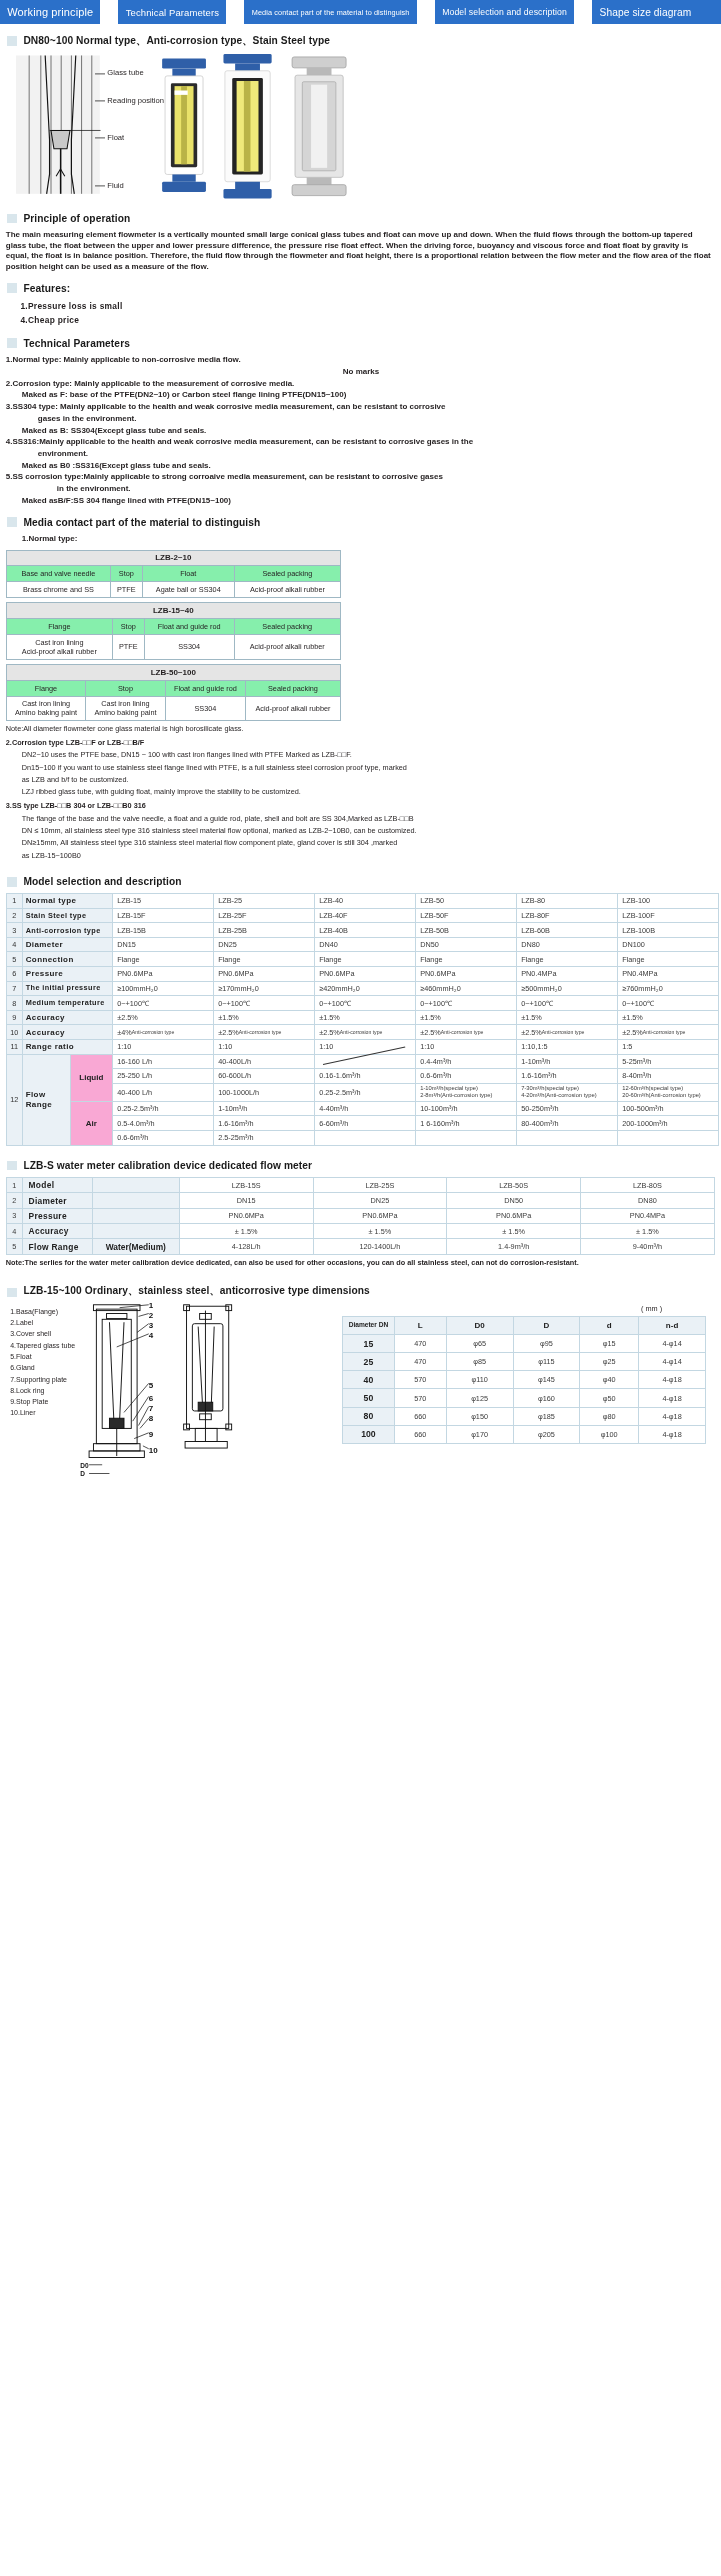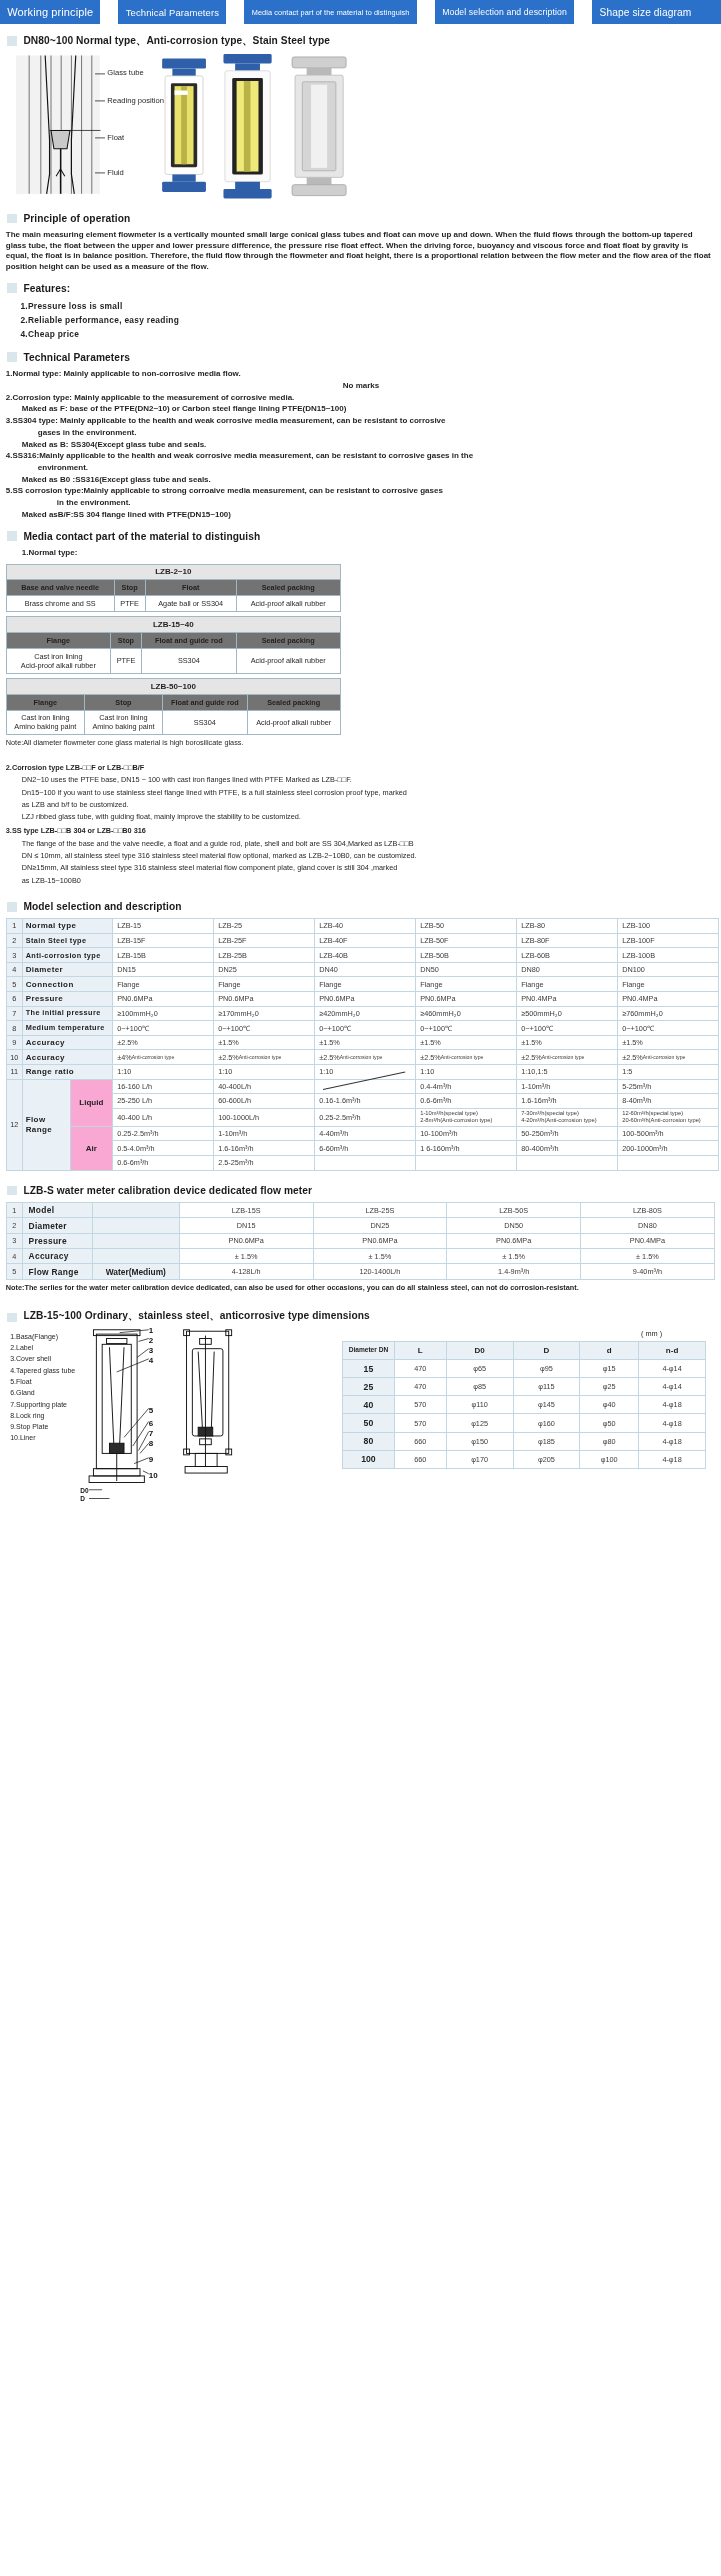--- a/index.html
+++ b/index.html
@@ -82,21 +82,21 @@
     margin: 4.4px 0 0 5.8px;
     font-size: 7.3px;
   }
   table.mt th, table.mt td {
     border: 0.7px solid #9fb8c4;
     padding: 2.9px 2.2px;
     text-align: center;
     color:#231f20;
   }
   table.mt .cap { font-weight: bold; font-size: 8px; background:#e5e5e5;}
-  table.mt .hdr { background:#737373; font-weight: bold;}
+  table.mt .hdr { background:#86efac; font-weight: normal;}
 
   
   table.big {
     border-collapse: collapse;
     width: 709px;
     margin: 2.9px 0 0 5.8px;
     font-size: 7.3px;
     table-layout: fixed;
   }
   table.big td, table.big th {
@@ -229,21 +229,21 @@
             <line x1="0" y1="4" x2="14" y2="4" stroke="#111"></line>
           </svg>
         <span>Reading position</span>
       </div>
       <div style="position:absolute;left:0;top:73px;white-space:nowrap;">
         <svg width="10.2" height="5.8" style="display:inline-block;vertical-align:middle" viewBox="0 0 14 8">
             <line x1="0" y1="4" x2="14" y2="4" stroke="#111"></line>
           </svg>
         <span>Float</span>
       </div>
-      <div style="position:absolute;left:0;top:108px;white-space:nowrap;text-align:right;">
+      <div style="position:absolute;left:0;top:121px;white-space:nowrap;text-align:right;">
         <svg width="10.2" height="5.8" style="display:inline-block;vertical-align:middle" viewBox="0 0 14 8">
             <line x1="0" y1="4" x2="14" y2="4" stroke="#111"></line>
           </svg>
         <span>Fluid</span>
       </div>
     </div>
 
     <div class="hero-photos">
       <svg width="219" height="146" viewBox="0 0 300 200">
 
@@ -288,21 +288,20 @@
     <span class="sec-title big">Principle of operation</span>
   </div>
   <div class="para">The main measuring element flowmeter is a vertically mounted small large conical glass tubes and float can move up and down. When the fluid flows through the bottom-up tapered glass tube, the float between the upper and lower pressure difference, the pressure rise float effect. When the driving force, buoyancy and viscous force and float float by gravity is equal, the float is in balance position. Therefore, the fluid flow through the flowmeter and float height, there is a proportional relation between the flow meter and the flow area of the float position height can be used as a measure of the flow.</div>
 
   <div class="sec-head">
     <span class="sec-mark"></span>
     <span class="sec-title big">Features:</span>
   </div>
   <ul class="features">
     <li>1.Pressure loss is small</li>
-    <li>2.Reliable performance, easy reading</li>
     <li>4.Cheap price</li>
   </ul>
 
   <div class="sec-head">
     <span class="sec-mark"></span>
     <span class="sec-title big">Technical Parameters</span>
   </div>
   <div class="tlist">
     <div>1.Normal type: Mainly applicable to non-corrosive media flow.</div>
     <div class="center">No marks</div>
@@ -384,21 +383,21 @@
 Amino baking paint</td>
       <td style="white-space:pre-line">Cast iron lining
 Amino baking paint</td>
       <td>SS304</td>
       <td>Acid-proof alkali rubber</td>
     </tr>
   </tbody>
     </table>
 
   <div class="note">Note:All diameter flowmeter cone glass material is high borosilicate glass.</div>
-  <div class="note" style="font-weight:bold;margin-top:15px">2.Corrosion type  LZB-□□F  or  LZB-□□B/F</div>
+  <div class="note" style="font-weight:bold;margin-top:4px">2.Corrosion type  LZB-□□F  or  LZB-□□B/F</div>
   <div class="note ind1">DN2~10 uses the PTFE base, DN15 ~ 100 with cast iron flanges lined with PTFE Marked as LZB-□□F.</div>
   <div class="note ind1">Dn15~100 if you want to use stainless steel flange lined with PTFE, is a full stainless steel corrosion proof type, marked</div>
   <div class="note ind1">as LZB and b/f to be customized.</div>
   <div class="note ind1">LZJ ribbed glass tube, with guiding float, mainly improve the stability to be customized.</div>
   <div class="note" style="font-weight:bold;margin-top:4.4px">3.SS type LZB-□□B 304  or LZB-□□B0  316</div>
   <div class="note ind1">The flange of the base and the valve needle, a float and a guide rod, plate, shell and bolt are SS 304,Marked as LZB-□□B</div>
   <div class="note ind1">DN ≤ 10mm, all stainless steel type 316 stainless steel material flow optional, marked as LZB-2~10B0, can be customized.</div>
   <div class="note ind1">DN≥15mm,  All stainless steel type 316 stainless steel material flow component plate, gland cover is still 304 ,marked</div>
   <div class="note ind1">as LZB-15~100B0</div>
 

